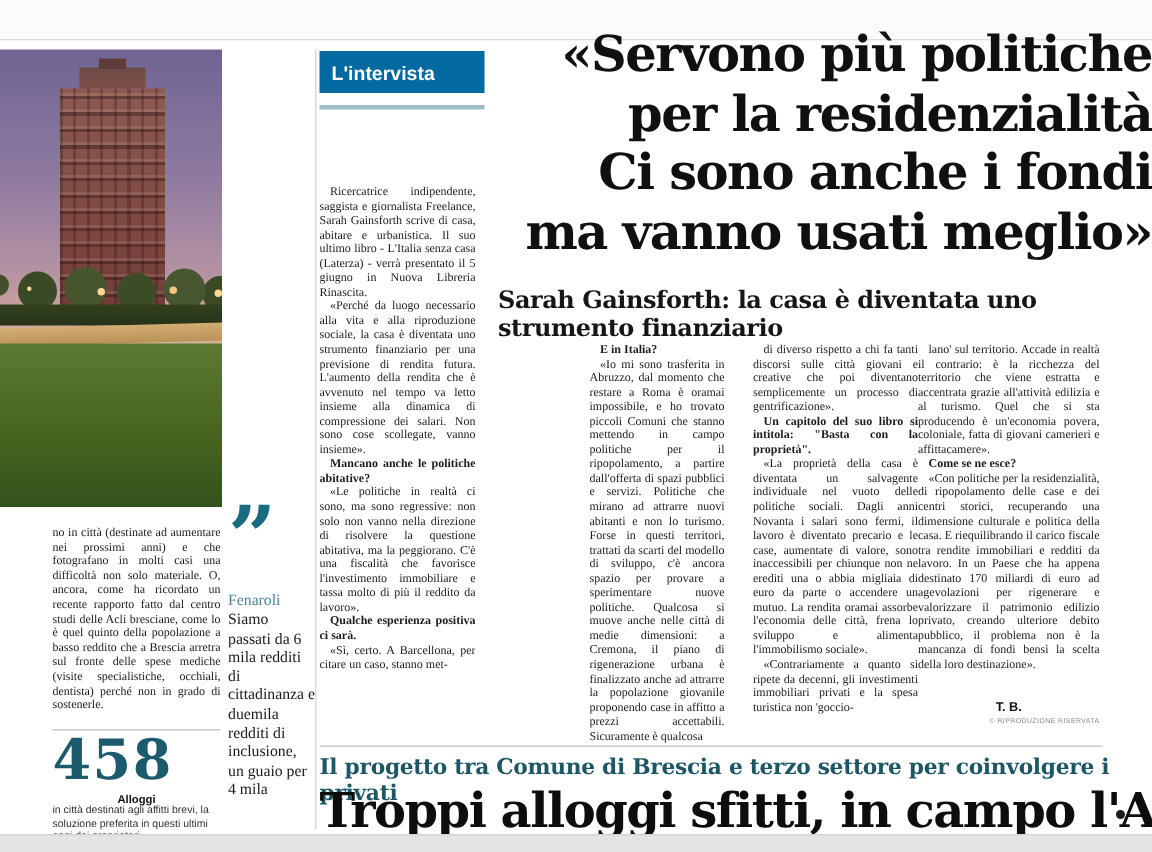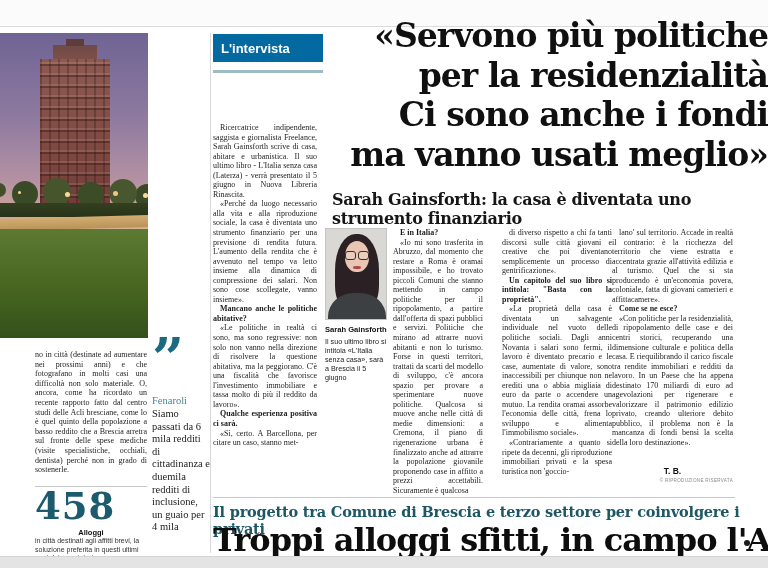--- a/index.html
+++ b/index.html
@@ -138,41 +138,30 @@
 
   <div id="colA" class="bodycol">
       <p class="a">Ricercatrice indipendente, saggista e giornalista Freelance, Sarah Gainsforth scrive di casa, abitare e urbanistica. Il suo ultimo libro - L'Italia senza casa (Laterza) - verrà presentato il 5 giugno in Nuova Libreria Rinascita.</p>
       <p class="a">«Perché da luogo necessario alla vita e alla riproduzione sociale, la casa è diventata uno strumento finanziario per una previsione di rendita futura. L'aumento della rendita che è avvenuto nel tempo va letto insieme alla dinamica di compressione dei salari. Non sono cose scollegate, vanno insieme».</p>
       <p class="q">Mancano anche le politiche abitative?</p>
       <p class="a">«Le politiche in realtà ci sono, ma sono regressive: non solo non vanno nella direzione di risolvere la questione abitativa, ma la peggiorano. C'è una fiscalità che favorisce l'investimento immobiliare e tassa molto di più il reddito da lavoro».</p>
       <p class="q">Qualche esperienza positiva ci sarà.</p>
       <p class="a">«Sì, certo. A Barcellona, per citare un caso, stanno met-</p>
     </div>
 
-  <div class="photo-col">
-    <div class="portrait">
-      <div class="pt-hair"></div>
-      <div class="pt-face"></div>
-      <div class="pt-glasses"></div>
-      <div class="pt-lips"></div>
-      <div class="pt-body"></div>
-    </div>
-    <div class="portrait-caption-name">Sarah Gainsforth</div>
-    <div class="portrait-caption-text">Il suo ultimo libro si intitola «L'Italia senza casa», sarà a Brescia il 5 giugno</div>
-  </div>
 
   <div id="colB" class="bodycol">
       <p class="q">E in Italia?</p>
       <p class="a">«Io mi sono trasferita in Abruzzo, dal momento che restare a Roma è oramai impossibile, e ho trovato piccoli Comuni che stanno mettendo in campo politiche per il ripopolamento, a partire dall'offerta di spazi pubblici e servizi. Politiche che mirano ad attrarre nuovi abitanti e non lo turismo. Forse in questi territori, trattati da scarti del modello di sviluppo, c'è ancora spazio per provare a sperimentare nuove politiche. Qualcosa si muove anche nelle città di medie dimensioni: a Cremona, il piano di rigenerazione urbana è finalizzato anche ad attrarre la popolazione giovanile proponendo case in affitto a prezzi accettabili. Sicuramente è qualcosa</p>
     </div>
   <div id="colC" class="bodycol">
       <p class="a">di diverso rispetto a chi fa tanti discorsi sulle città giovani e creative che poi diventano semplicemente un processo di gentrificazione».</p>
       <p class="q">Un capitolo del suo libro si intitola: "Basta con la proprietà".</p>
       <p class="a">«La proprietà della casa è diventata un salvagente individuale nel vuoto delle politiche sociali. Dagli anni Novanta i salari sono fermi, il lavoro è diventato precario e le case, aumentate di valore, sono inaccessibili per chiunque non ne erediti una o abbia migliaia di euro da parte o accendere un mutuo. La rendita oramai assorbe l'economia delle città, frena lo sviluppo e alimenta l'immobilismo sociale».</p>
-      <p class="a">«Contrariamente a quanto si ripete da decenni, gli riproduzione immobiliari privati e la spesa turistica non 'goccio-</p>
+      <p class="a">«Contrariamente a quanto si ripete da decenni, gli investimenti immobiliari privati e la spesa turistica non 'goccio-</p>
     </div>
   <div id="colD" class="bodycol">
       <p class="a">lano' sul territorio. Accade in realtà il contrario: è la ricchezza del territorio che viene estratta e accentrata grazie all'attività edilizia e al turismo. Quel che si sta producendo è un'economia povera, coloniale, fatta di giovani camerieri e affittacamere».</p>
       <p class="q">Come se ne esce?</p>
       <p class="a">«Con politiche per la residenzialità, di ripopolamento delle case e dei centri storici, recuperando una dimensione culturale e politica della casa. E riequilibrando il carico fiscale tra rendite immobiliari e redditi da lavoro. In un Paese che ha appena destinato 170 miliardi di euro ad agevolazioni per rigenerare e valorizzare il patrimonio edilizio privato, creando ulteriore debito pubblico, il problema non è la mancanza di fondi bensì la scelta della loro destinazione».</p>
     </div>
 
   <div class="byline">T. B.</div>
   <div class="copyright">© RIPRODUZIONE RISERVATA</div>
 

